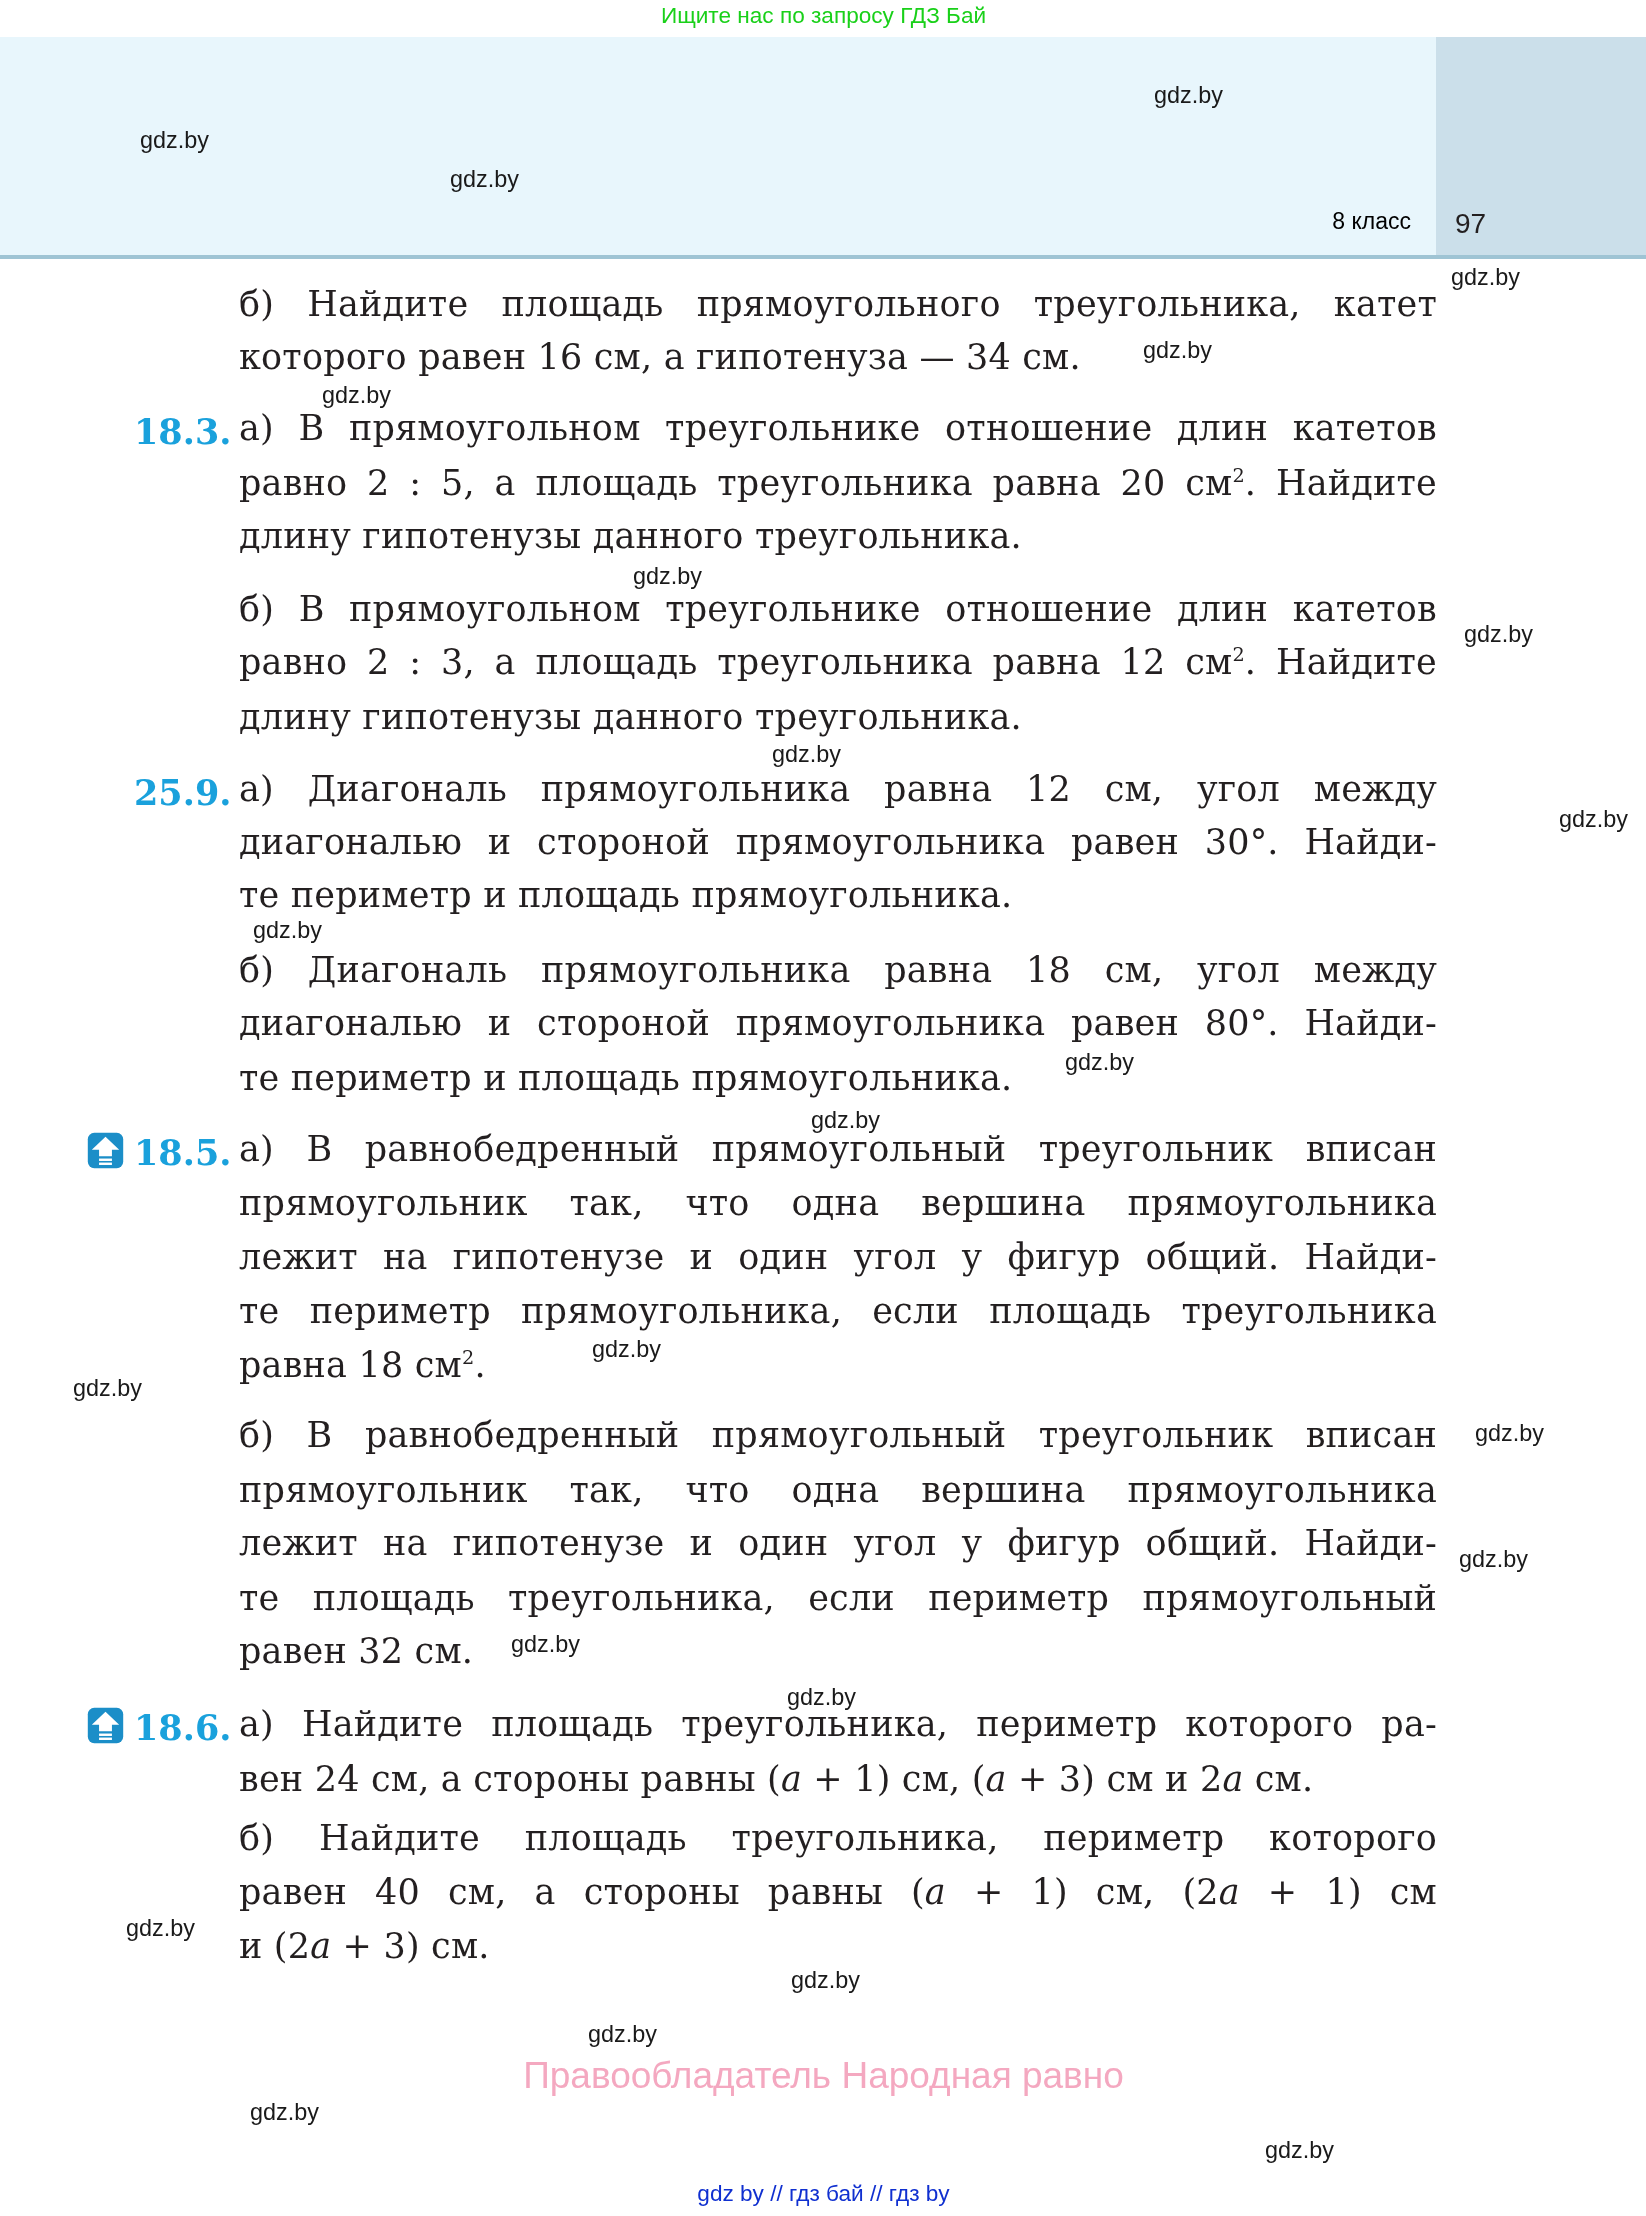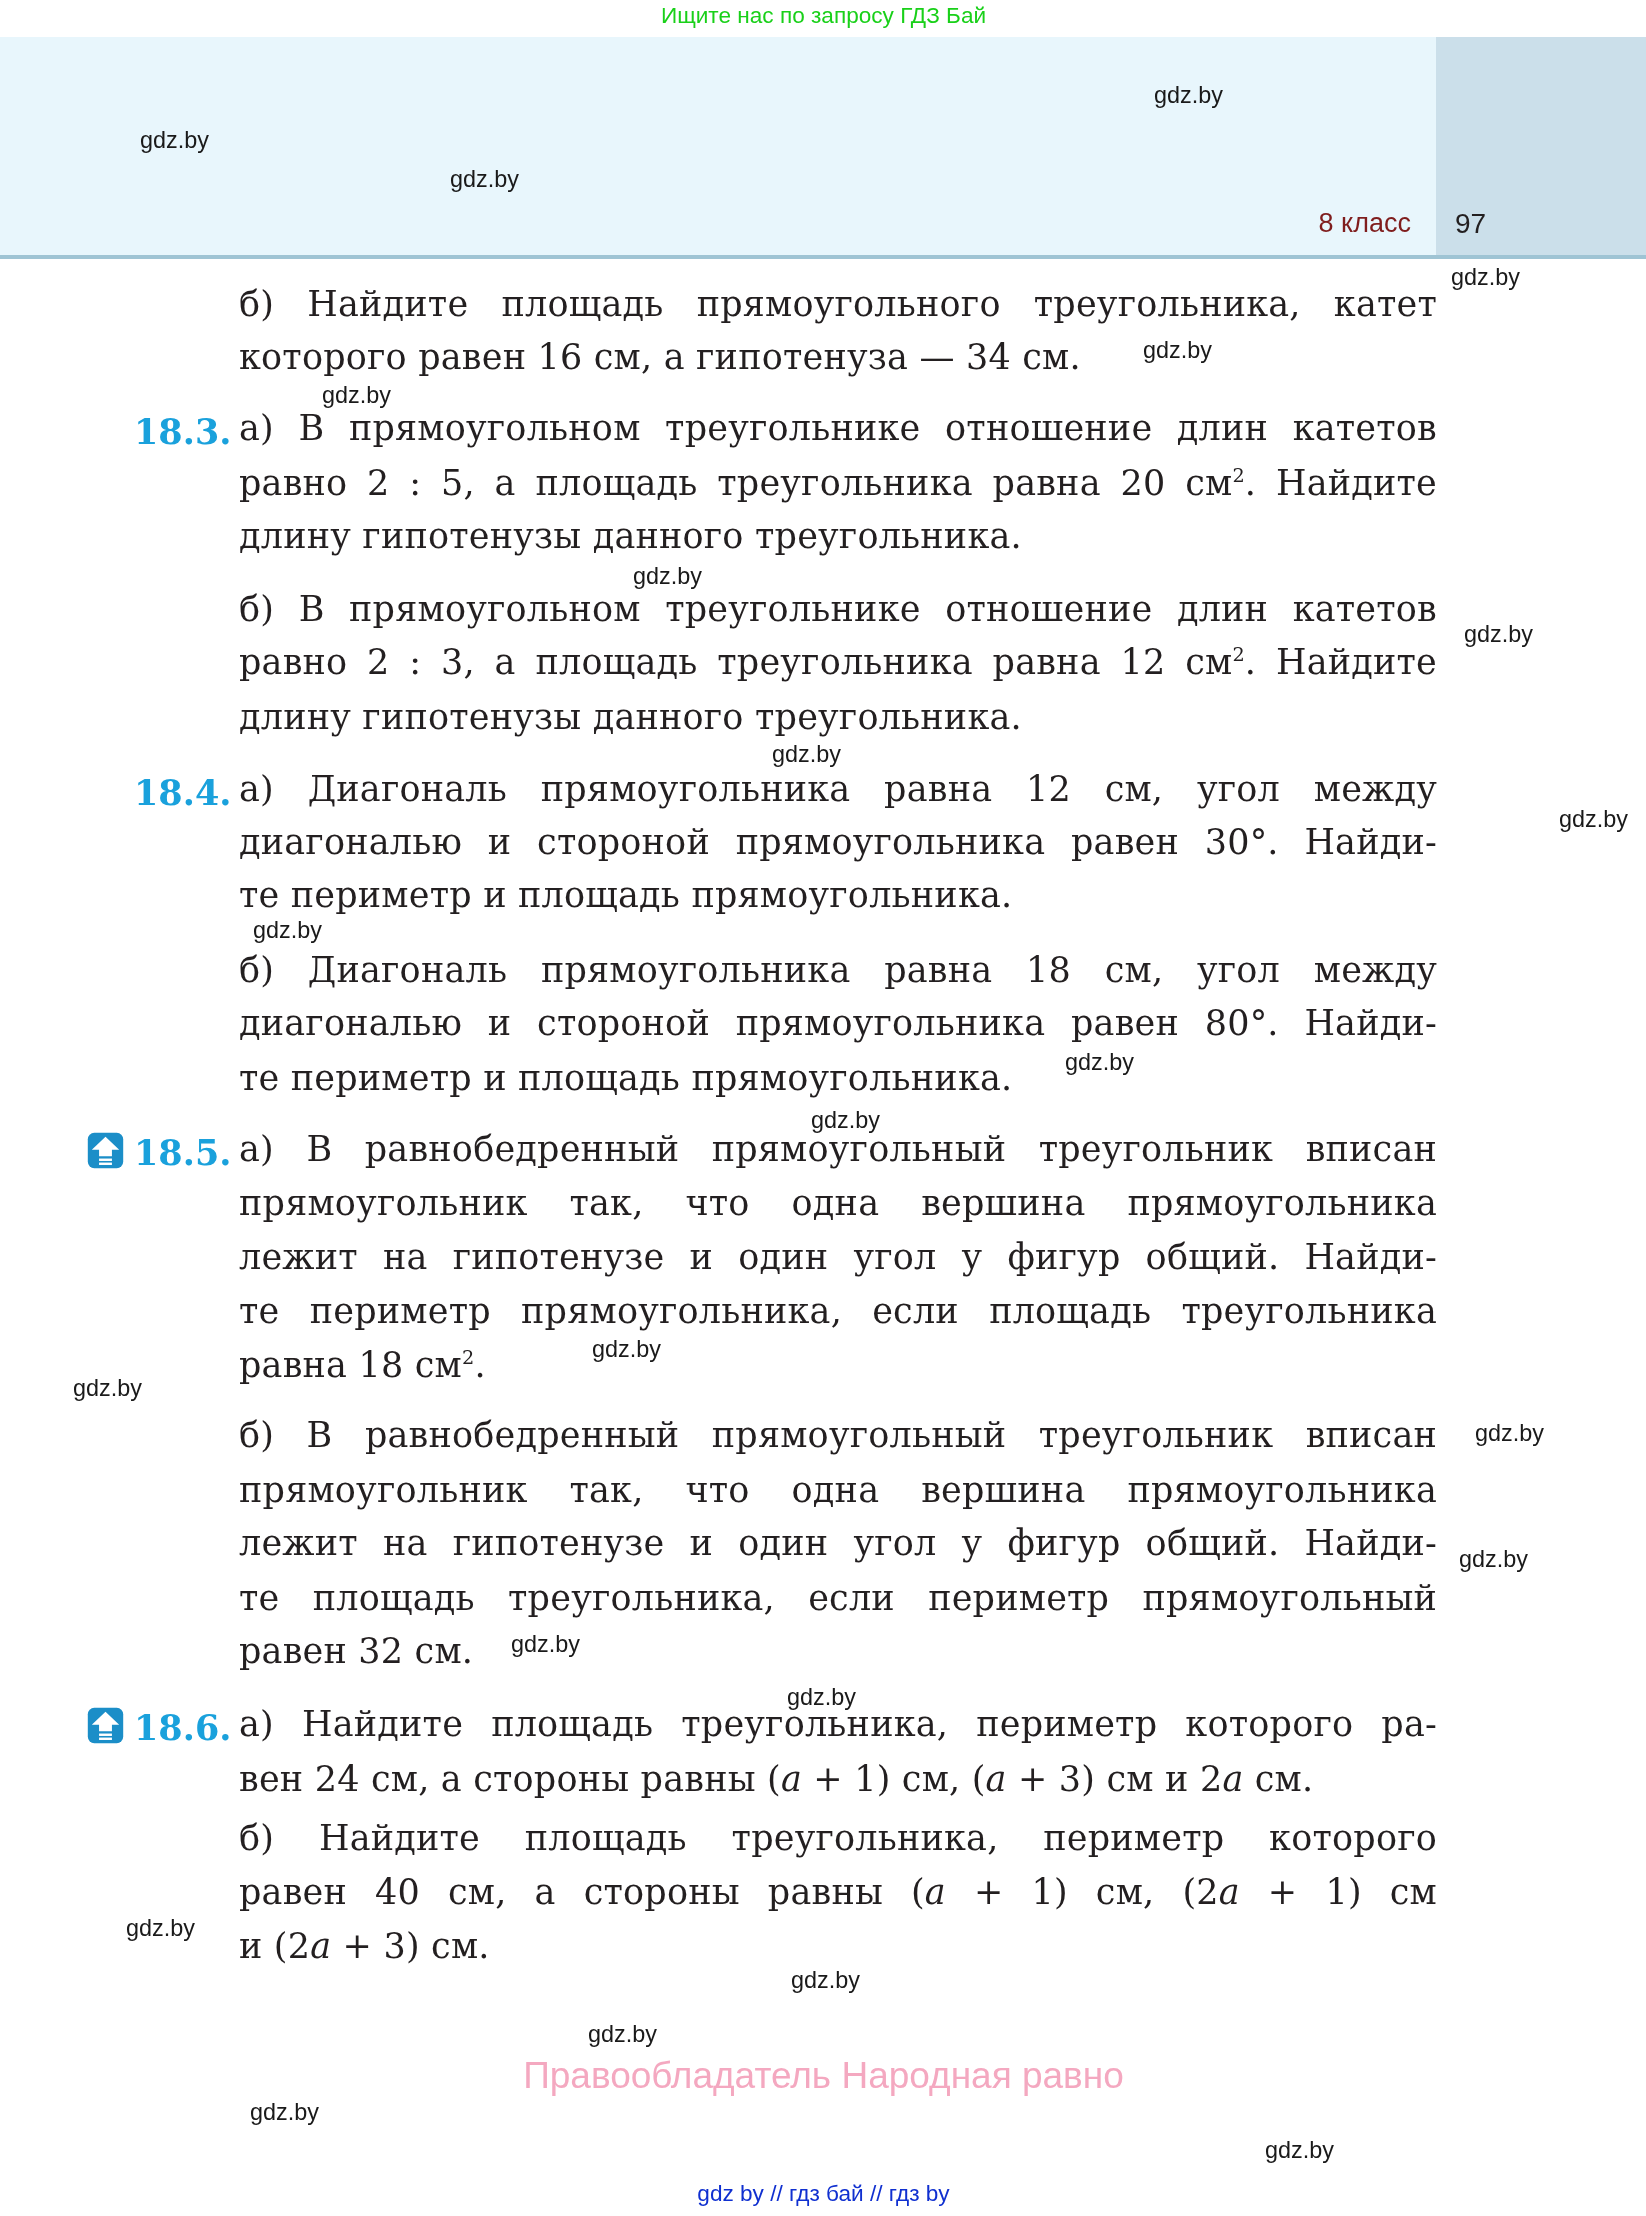--- a/index.html
+++ b/index.html
@@ -4,21 +4,21 @@
 <style>
   html, body { margin:0; padding:0; }
   body { width:1647px; height:2216px; position:relative; background:#ffffff; overflow:hidden;
          font-family:"DejaVu Serif", serif; color:#231f20; }
   .topnote { position:absolute; top:3.2px; left:0; width:1647px; text-align:center;
              font-family:"Liberation Sans", sans-serif; font-size:22.6px; color:#19d019; }
   .header { position:absolute; top:37px; left:0; width:1647px; height:219px; background:#e8f6fc; }
   .header-right { position:absolute; top:37px; left:1436px; width:210px; height:219px; background:#cbdfea; }
   .header-line { position:absolute; top:255px; left:0; width:1647px; height:4px; background:#9fc4d4; }
   .grade { position:absolute; top:208px; left:1290px; width:121px; text-align:right;
-           font-family:"Liberation Sans", sans-serif; font-size:27px; color:#7f1d1d; }
+           font-family:"Liberation Sans", sans-serif; font-size:23px; color:#000000; }
   .pageno { position:absolute; top:208px; left:1455px; font-family:"Liberation Sans", sans-serif;
             font-size:28px; color:#231f20; }
   .wm { position:absolute; font-family:"Liberation Sans", sans-serif; font-size:23.4px; color:#1a1a1a; white-space:nowrap; }
   .line { position:absolute; left:239px; width:1198px; font-size:35px; line-height:1; white-space:nowrap;
           text-align:justify; text-align-last:justify; letter-spacing:0.2px; }
   .line.last { text-align-last:left; }
   .num { position:absolute; font-family:"DejaVu Serif", serif; font-weight:bold; font-size:35px; color:#1aa1dc; }
   .sup { font-size:19.3px; vertical-align:super; line-height:0; }
   .it { font-style:italic; }
   .lvl-icon { position:absolute; width:37px; height:37px; }
@@ -67,21 +67,21 @@
 <div class="line last" style="top:340px">которого равен 16 см, а гипотенуза — 34 см.</div>
 
 <div class="num" style="left:134px;top:411px">18.3.</div>
 <div class="line" style="top:411px">а) В прямоугольном треугольнике отношение длин катетов</div>
 <div class="line" style="top:466px"><span>равно 2 : 5, а площадь треугольника равна 20 см</span><span class="sup">2</span><span>. Найдите</span></div>
 <div class="line last" style="top:519px">длину гипотенузы данного треугольника.</div>
 <div class="line" style="top:592px">б) В прямоугольном треугольнике отношение длин катетов</div>
 <div class="line" style="top:645px"><span>равно 2 : 3, а площадь треугольника равна 12 см</span><span class="sup">2</span><span>. Найдите</span></div>
 <div class="line last" style="top:700px">длину гипотенузы данного треугольника.</div>
 
-<div class="num" style="left:134px;top:772px">18.4.</div>
+<div class="num" style="left:134px;top:772px">25.9.</div>
 <div class="line" style="top:772px">а) Диагональ прямоугольника равна 12 см, угол между</div>
 <div class="line" style="top:825px">диагональю и стороной прямоугольника равен 30°. Найди-</div>
 <div class="line last" style="top:878px">те периметр и площадь прямоугольника.</div>
 <div class="line" style="top:953px">б) Диагональ прямоугольника равна 18 см, угол между</div>
 <div class="line" style="top:1006px">диагональю и стороной прямоугольника равен 80°. Найди-</div>
 <div class="line last" style="top:1061px">те периметр и площадь прямоугольника.</div>
 
 <svg class="lvl-icon" style="left:87px;top:1132px" viewBox="0 0 46 46">
   <rect x="1" y="1" width="44" height="44" rx="8" fill="#1b8ec8"></rect>
   <path d="M23 6 L40 22 L31 22 L31 30 L15 30 L15 22 L6 22 Z" fill="#ffffff"></path>

